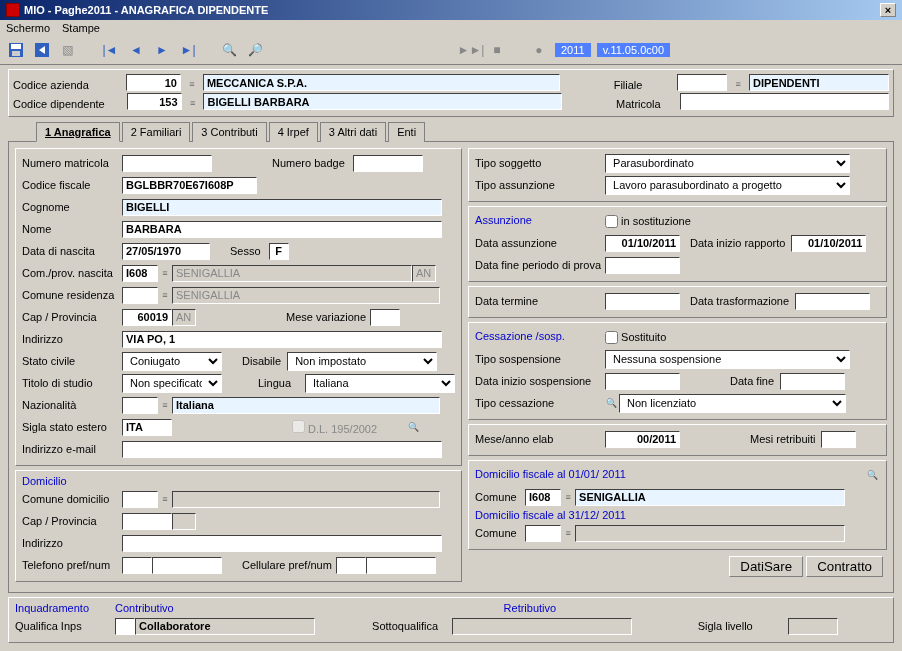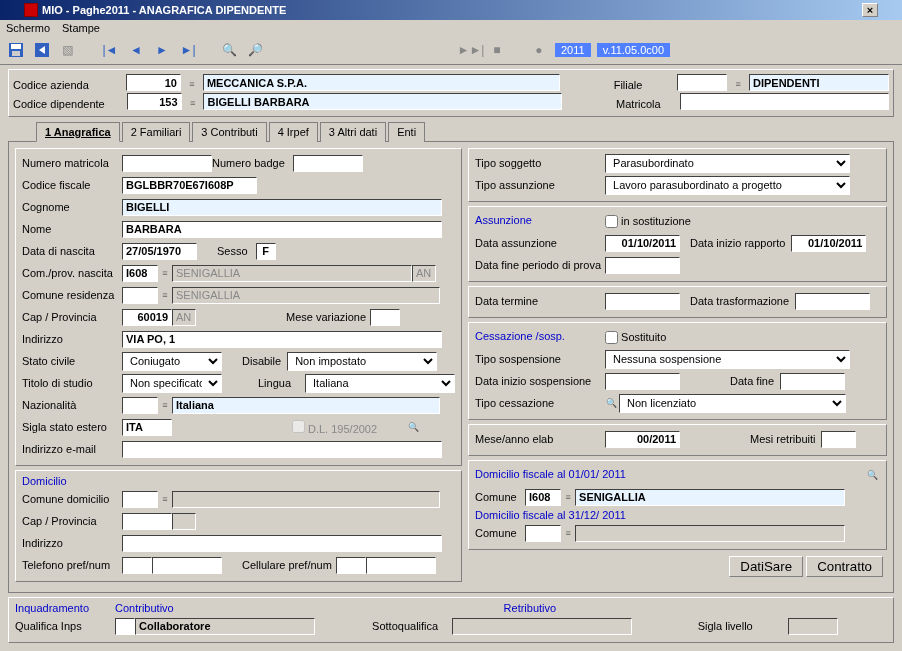--- a/index.html
+++ b/index.html
@@ -1,17 +1,17 @@
 <!DOCTYPE html>
 <html><head>
 <meta charset="utf-8">
 <style>
 * { box-sizing: border-box; margin: 0; padding: 0; }
 body { font-family: Tahoma, Arial, sans-serif; font-size: 11px; background: #d4d0c8; width: 902px; height: 651px; overflow: hidden; }
-.titlebar { background: linear-gradient(to right, #0a246a, #a6caf0); color: #fff; padding: 3px 24px; display: flex; justify-content: space-between; align-items: center; }
+.titlebar { background: linear-gradient(to right, #0a246a, #a6caf0); color: #fff; padding: 3px 6px; display: flex; justify-content: space-between; align-items: center; }
 .titlebar .title { font-weight: bold; display: flex; align-items: center; gap: 4px; }
 .titlebar .icon { width: 14px; height: 14px; background: #c00; border: 1px solid #800; }
 .titlebar .close { width: 16px; height: 14px; background: #d4d0c8; border: 1px solid #fff; border-right-color: #808080; border-bottom-color: #808080; color: #000; font-weight: bold; text-align: center; line-height: 12px; font-size: 11px; }
 .menubar { background: #d4d0c8; padding: 2px 6px; display: flex; gap: 12px; }
 .menubar span { cursor: pointer; }
 .toolbar { background: #d4d0c8; padding: 4px 6px; display: flex; align-items: center; gap: 6px; border-bottom: 1px solid #808080; }
 .tbtn { width: 20px; height: 20px; display: flex; align-items: center; justify-content: center; cursor: pointer; font-size: 12px; }
 .tbtn svg { width: 16px; height: 16px; }
 .tsep { width: 10px; }
 .version { background: #5080ff; color: #fff; padding: 1px 6px; font-size: 11px; }
@@ -118,38 +118,38 @@
     <div class="tab"><span>3 Altri dati</span></div>
     <div class="tab"><span>Enti</span></div>
   </div>
 
   <div class="tabbody">
     <div class="leftcol">
       <div class="panel">
         <div class="field-row">
             <span class="lbl">Numero matricola</span>
             <input class="inp" style="width: 90px;">
-            <span class="lbl" style="width:auto;">Numero badge</span>
+            <span class="lbl" style="width:auto;margin-left:60px">Numero badge</span>
             <input class="inp" style="width: 70px; margin-left: 8px;">
           </div>
         <div class="field-row">
             <span class="lbl">Codice fiscale</span>
             <input class="inp" style="width: 135px; font-weight: bold;" value="BGLBBR70E67I608P">
           </div>
         <div class="field-row">
             <span class="lbl">Cognome</span>
             <input class="inp blue" style="width: 320px; font-weight: bold;" value="BIGELLI">
           </div>
         <div class="field-row">
             <span class="lbl">Nome</span>
             <input class="inp" style="width: 320px; font-weight: bold;" value="BARBARA">
           </div>
         <div class="field-row">
             <span class="lbl">Data di nascita</span>
-            <input class="inp" style="width: 75px; font-weight: bold;" value="27/05/1970">
+            <input class="inp" style="width: 88px; font-weight: bold;" value="27/05/1970">
             <span class="lbl" style="width:auto;margin-left:20px">Sesso</span>
             <input class="inp" style="width: 20px; margin-left: 8px; font-weight: bold; text-align: center;" value="F">
           </div>
         <div class="field-row">
             <span class="lbl">Com./prov. nascita</span>
             <input class="inp" style="width: 36px; font-weight: bold;" value="I608">
             <span class="small-glyph">≡</span>
             <input class="inp ro" style="width: 240px; color: rgb(136, 136, 136);" readonly="" value="SENIGALLIA">
             <input class="inp ro" style="width: 24px; color: rgb(136, 136, 136);" readonly="" value="AN">
           </div>

